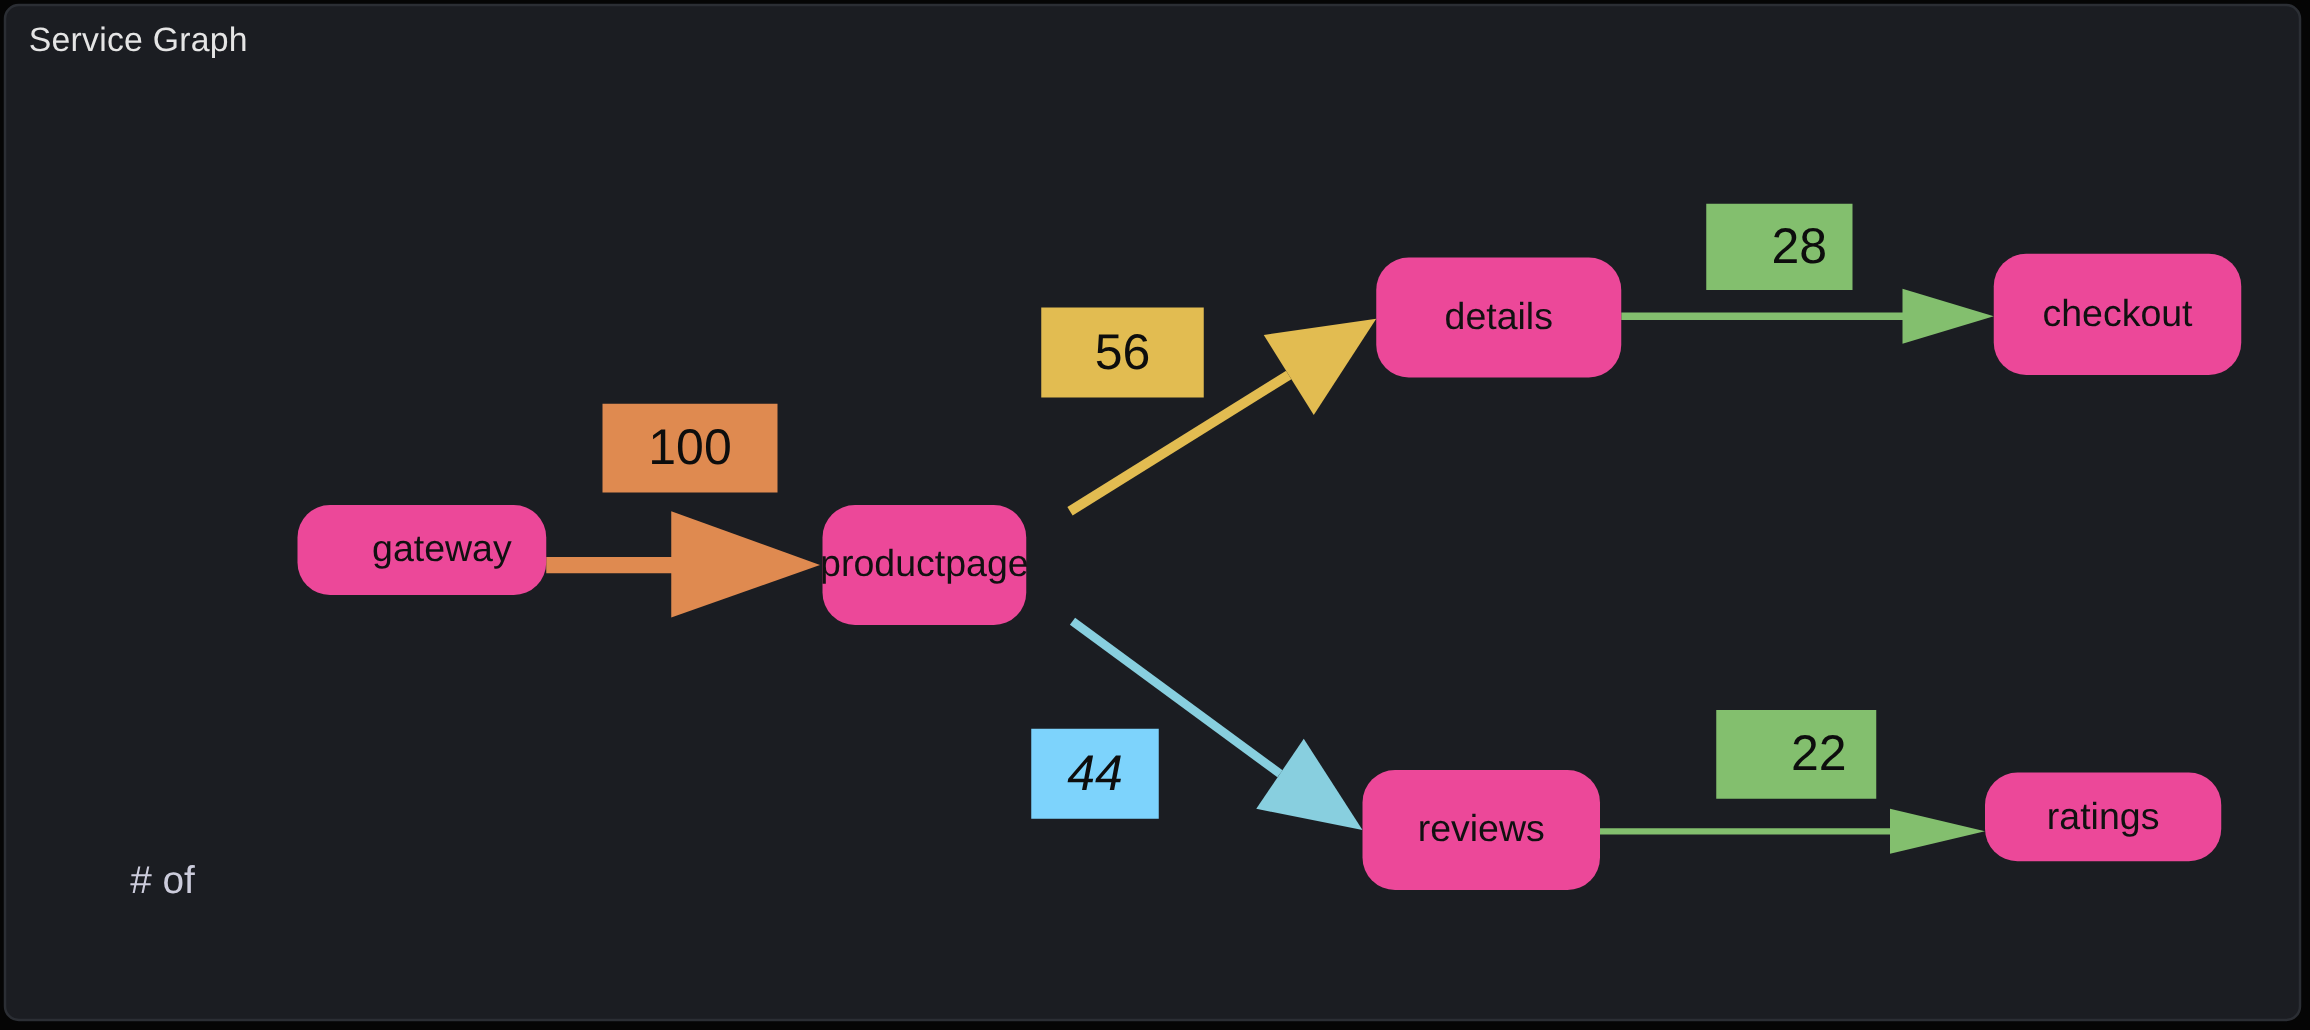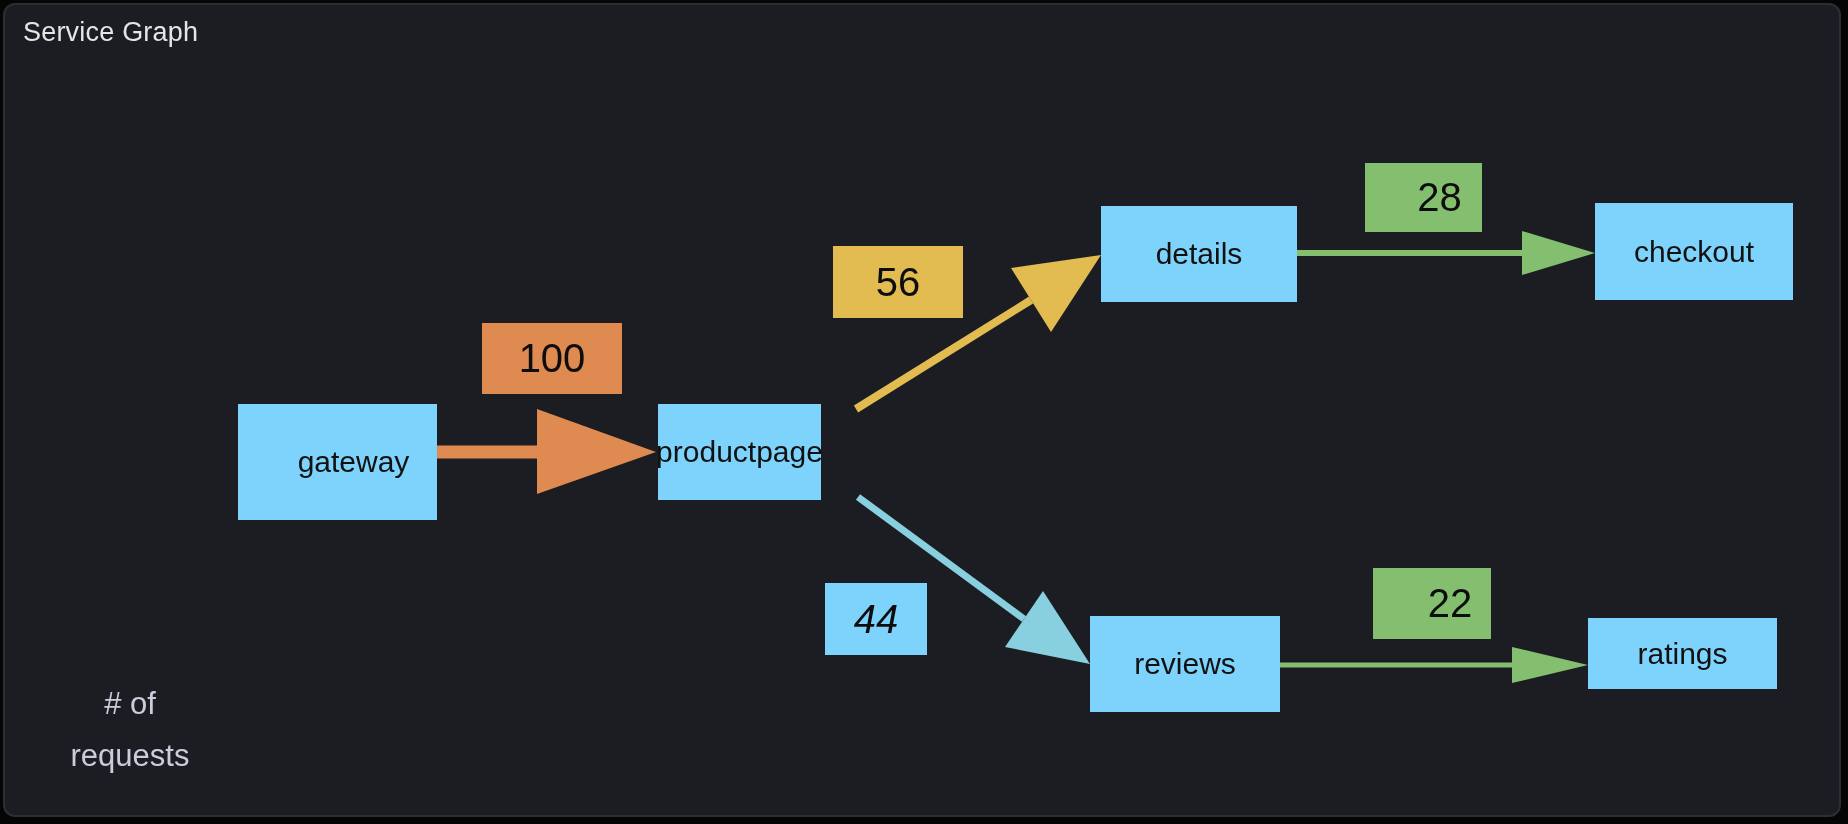--- a/index.html
+++ b/index.html
@@ -32,28 +32,29 @@
 
   #edges-layer {
     position: absolute;
     left: 0; top: 0;
     width: 1848px; height: 824px;
     pointer-events: none;
   }
 
   .node {
     position: absolute;
-    background: #7dd3fc;
+    background: #ec4899;
     color: #111111;
     font-size: 30px;
     display: flex;
     align-items: center;
     justify-content: center;
     box-sizing: border-box;
     cursor: pointer;
+    border-radius: 26px;
   }
 
   .edge-label {
     position: absolute;
     color: #0d0d0d;
     font-size: 40px;
     display: flex;
     align-items: center;
     justify-content: center;
     box-sizing: border-box;
@@ -98,26 +99,25 @@
         <line x1="1280" y1="665" x2="1525" y2="665" stroke="#83bf6e" stroke-width="5"></line>
         <polygon points="1512,647 1512,683 1588,665" fill="#83bf6e"></polygon>
       </g>
     </svg>
 
   <div id="graph-layer">
       <div class="edge-label" style="left: 482px; top: 323px; width: 140px; height: 71px; background: rgb(223, 138, 80);">100</div>
       <div class="edge-label" style="left: 833px; top: 246px; width: 130px; height: 72px; background: rgb(226, 188, 81);">56</div>
       <div class="edge-label" style="left: 825px; top: 583px; width: 102px; height: 72px; background: #7dd3fc; font-style: italic;">44</div>
       <div class="edge-label" style="left: 1365px; top: 163px; width: 117px; height: 69px; background: rgb(131, 191, 110); padding-left: 32px;">28</div>
-      <div class="edge-label" style="left: 1373px; top: 568px; width: 118px; height: 71px; background: rgb(131, 191, 110); padding-left: 36px;">22</div>
-      <div class="node" style="left: 238px; top: 404px; width: 199px; height: 116px; padding-left: 32px;">gateway</div>
+      <div class="edge-label" style="left: 1373px; top: 568px; width: 128px; height: 71px; background: rgb(131, 191, 110); padding-left: 36px;">22</div>
+      <div class="node" style="left: 238px; top: 404px; width: 199px; height: 72px; padding-left: 32px;">gateway</div>
       <div class="node" style="left: 658px; top: 404px; width: 163px; height: 96px;">productpage</div>
       <div class="node" style="left: 1101px; top: 206px; width: 196px; height: 96px;">details</div>
       <div class="node" style="left: 1595px; top: 203px; width: 198px; height: 97px;">checkout</div>
       <div class="node" style="left: 1090px; top: 616px; width: 190px; height: 96px;">reviews</div>
       <div class="node" style="left: 1588px; top: 618px; width: 189px; height: 71px;">ratings</div>
     </div>
 
   <div class="footnote">
     <div># of</div>
-    <div>requests</div>
   </div>
 </div>
 
 </body></html>

